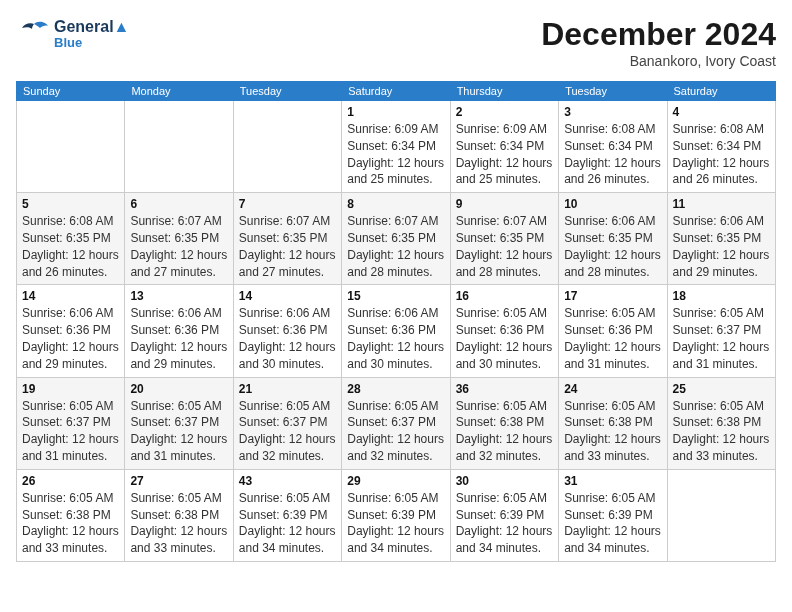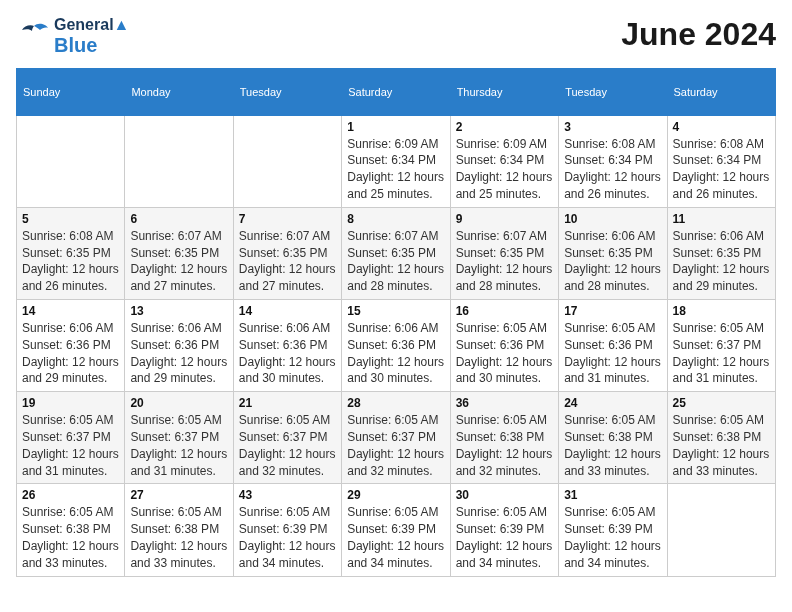--- a/index.html
+++ b/index.html
@@ -35,21 +35,21 @@
     }
     .calendar {
       width: 100%;
       border-collapse: collapse;
       font-size: 10.5px;
     }
     .calendar th {
       background: #2a7dc9;
       color: #fff;
       text-align: left;
-      padding: 17px 6px;
+      padding: 3px 6px;
       font-weight: normal;
       font-size: 11px;
       border: 1px solid #2a7dc9;
     }
     .calendar td {
       border: 1px solid #ccc;
       vertical-align: top;
       padding: 4px 5px;
       width: 113px;
       height: 80px;
@@ -83,26 +83,27 @@
         
         <svg width="36" height="36" viewBox="0 0 36 36">
           <path d="M18 8 C22 4, 30 6, 32 10 C30 9, 26 10, 24 12 C22 10, 20 9, 18 8Z" fill="#2a7dc9"></path>
           <path d="M18 8 C14 6, 8 8, 6 12 C10 11, 14 11, 16 13 C16 11, 17 9, 18 8Z" fill="#1a3a5c"></path>
         </svg>
       </div>
       <div>
         <div style="font-size:16px;font-weight:bold;line-height:1.1;">
           <span style="color:#1a3a5c;">General</span><span style="color:#2a7dc9;">▲</span>
         </div>
-        <div style="font-size:20px;font-weight:bold;color:#2a7dc9;line-height:1.1;">Blue</div>
+        <div style="font-size:13px;font-weight:bold;color:#2a7dc9;line-height:1.1;">Blue</div>
       </div>
     </div>
   </div>
   <div class="title-block">
-    <div class="month-year">June 2024</div>
+    <div class="month-year">December 2024</div>
+    <div class="location">Banankoro, Ivory Coast</div>
   </div>
 </div>
 
 <table class="calendar">
   <thead>
     <tr id="weekday-header">
         <th>Sunday</th>
         <th>Monday</th>
         <th>Tuesday</th>
         <th>Saturday</th>

